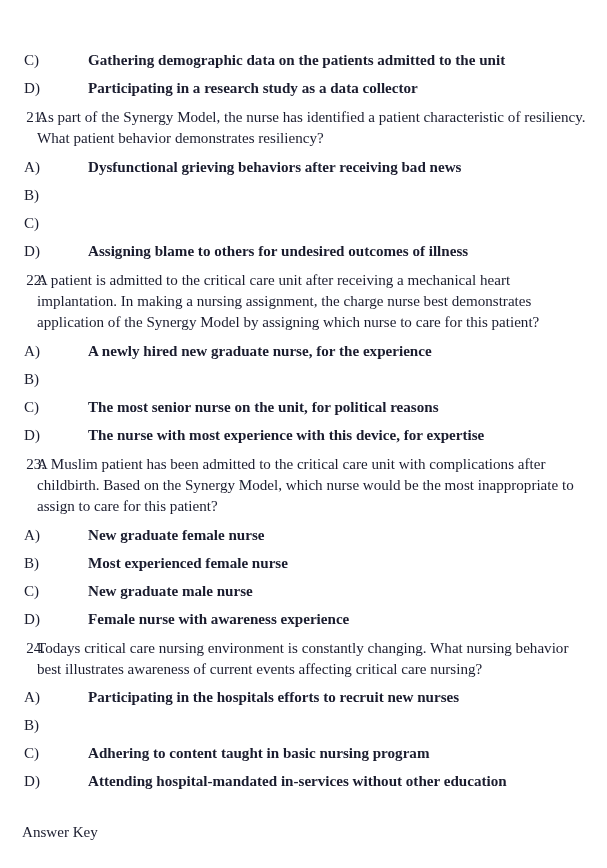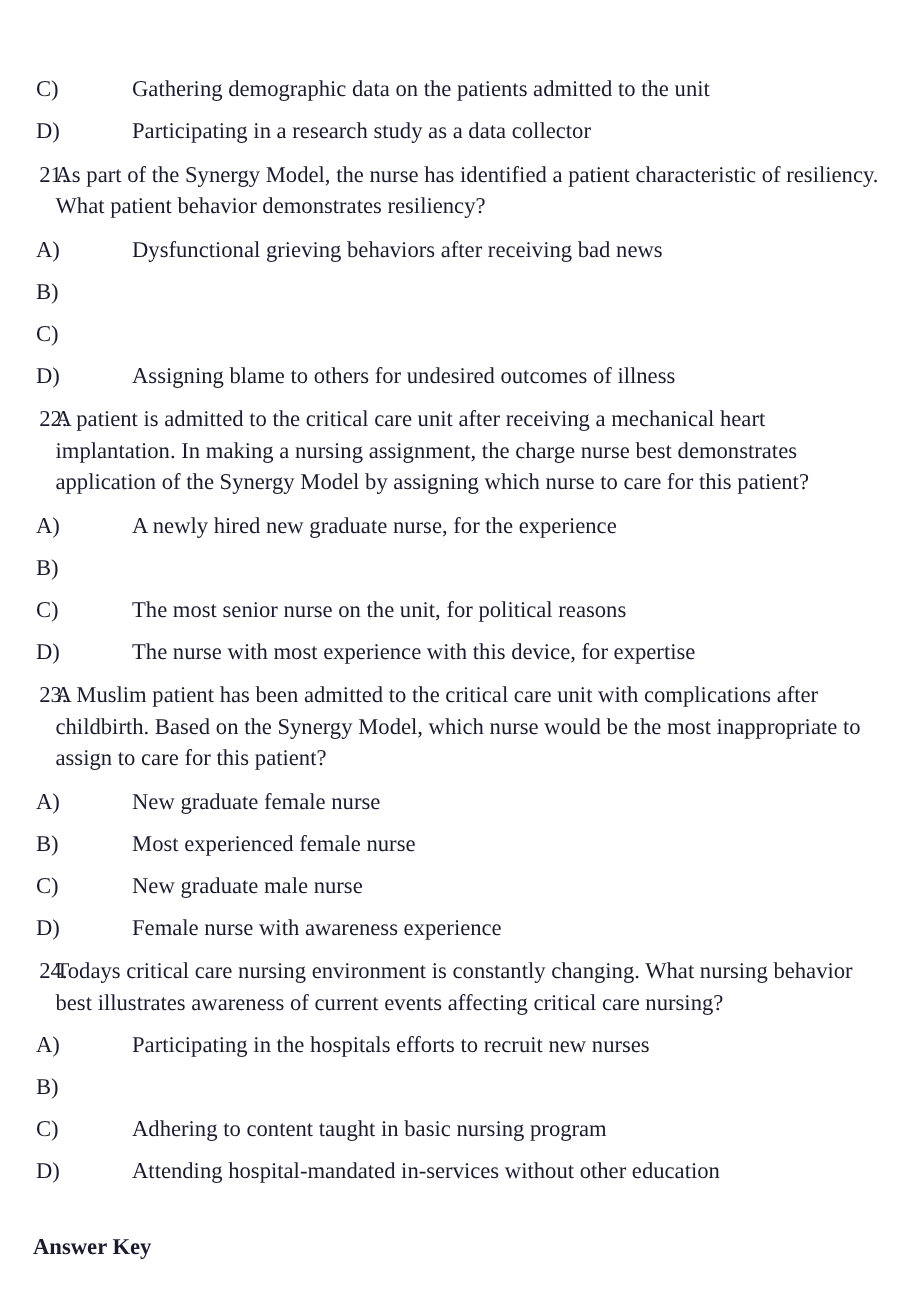--- a/index.html
+++ b/index.html
@@ -56,34 +56,35 @@
   }
   .option .olabel {
     position: absolute;
     left: 24px;
     top: 0;
     font-size: 15.1px;
     line-height: 21.4px;
   }
   .option .otext {
     display: block;
+    font-weight: bold;
   }
 
   
   .gap-opt   { height: 6.6px; }
   .gap-q     { height: 7.5px; }
   .gap-qopt  { height: 7.0px; }
 
   
   .answer-key-heading {
     margin: 0;
     padding-left: 22px;
     font-size: 15.1px;
     line-height: 21.4px;
-    font-weight: bold;
+    font-weight: normal;
   }
   .answer-row {
     position: relative;
     padding-left: 52px;
     font-size: 15.1px;
     line-height: 21.4px;
   }
   .answer-row .anum {
     position: absolute;
     left: 0;

